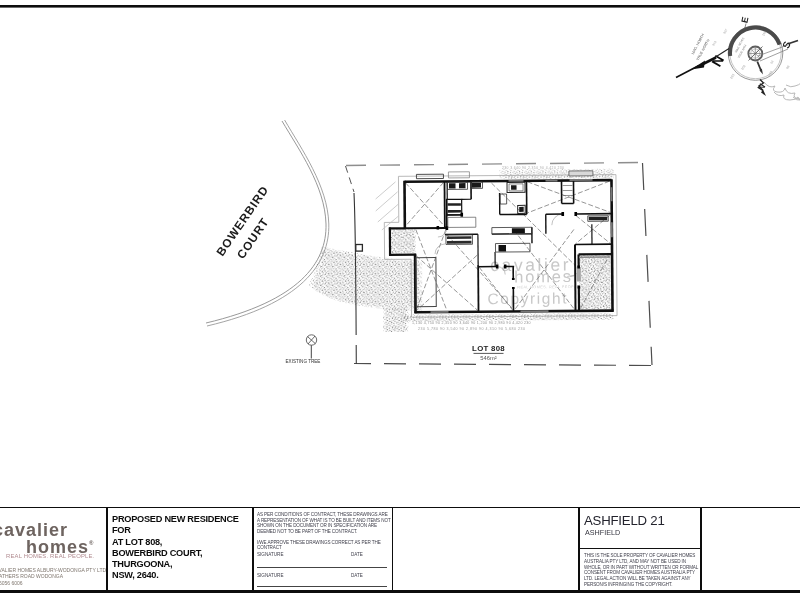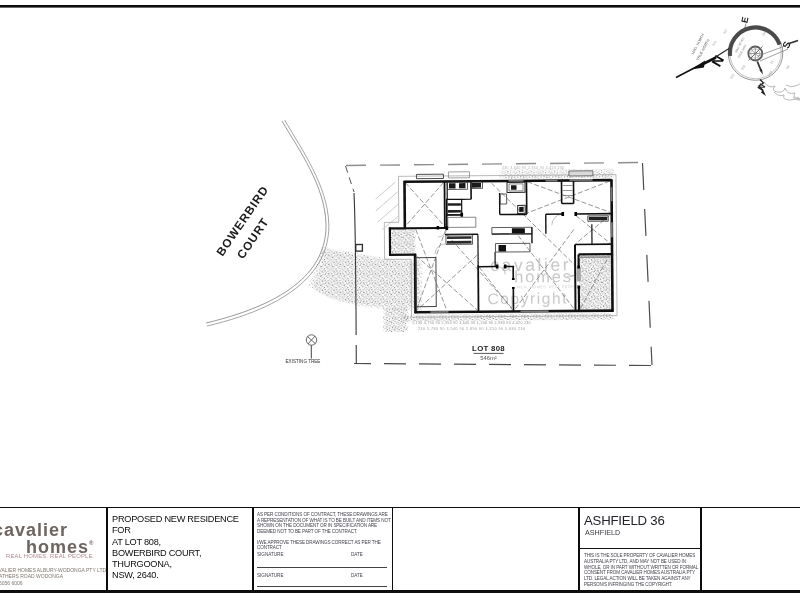--- a/index.html
+++ b/index.html
@@ -407,31 +407,31 @@
 <div class="abs" style="left:700px;top:507px;width:1.8px;height:83px;background:#0d0d0d;"></div>
 
 <div class="abs" style="left:-7px;top:520px;color:#6e6460;font-weight:bold;font-size:18px;letter-spacing:1px;">cavalier</div>
 
 <div class="abs" style="left:26px;top:536.5px;color:#6e6460;font-weight:bold;font-size:18px;letter-spacing:1px;">homes<span style="font-size:6px;vertical-align:8px;">®</span></div>
 
 <div class="abs" style="left:6px;top:553px;font-size:5.9px;color:#b18b90;letter-spacing:0.2px;">REAL HOMES. REAL PEOPLE.</div>
 
 <div class="abs" style="left:-8px;top:567px;font-size:5px;color:#7f766e;line-height:6.3px;white-space:nowrap;">CAVALIER HOMES ALBURY-WODONGA PTY LTD<br>HEATHERS ROAD WODONGA<br>02 6056 6006</div>
 
-<div class="abs" style="left:112px;top:514px;width:142px;font-size:9.2px;font-weight:normal;color:#0c0c0c;line-height:11.3px;letter-spacing:-0.25px;white-space:nowrap;">PROPOSED NEW RESIDENCE<br>FOR<br>AT LOT 808,<br>BOWERBIRD COURT,<br>THURGOONA,<br>NSW, 2640.</div>
+<div class="abs" style="left:112px;top:514px;width:142px;font-size:9.2px;font-weight:bold;color:#0c0c0c;line-height:11.3px;letter-spacing:-0.25px;white-space:nowrap;">PROPOSED NEW RESIDENCE<br>FOR<br>AT LOT 808,<br>BOWERBIRD COURT,<br>THURGOONA,<br>NSW, 2640.</div>
 
 <div class="abs" style="left:257px;top:512px;font-size:4.6px;color:#41414d;line-height:5.5px;white-space:nowrap;letter-spacing:-0.1px;">AS PER CONDITIONS OF CONTRACT, THESE DRAWINGS ARE<br>A REPRESENTATION OF WHAT IS TO BE BUILT AND ITEMS NOT<br>SHOWN ON THE DOCUMENT OR IN SPECIFICATION ARE<br>DEEMED NOT TO BE PART OF THE CONTRACT.<br><br>I/WE APPROVE THESE DRAWINGS CORRECT AS PER THE<br>CONTRACT</div>
 
 <div class="abs" style="left:257px;top:552px;width:130px;font-size:4.6px;color:#41414d;">SIGNATURE<span style="position:absolute;left:94px;">DATE</span></div>
 <div class="abs" style="left:257px;top:567px;width:130px;border-bottom:0.8px solid #444;"></div>
 
 <div class="abs" style="left:257px;top:573px;width:130px;font-size:4.6px;color:#41414d;">SIGNATURE<span style="position:absolute;left:94px;">DATE</span></div>
 <div class="abs" style="left:257px;top:586px;width:130px;border-bottom:0.8px solid #444;"></div>
 
-<div class="abs" style="left:584px;top:513px;font-size:13.2px;color:#23232d;letter-spacing:-0.2px;">ASHFIELD 36</div>
+<div class="abs" style="left:584px;top:513px;font-size:13.2px;color:#23232d;letter-spacing:-0.2px;">ASHFIELD 21</div>
 
 <div class="abs" style="left:585px;top:528px;font-size:7.2px;color:#35353f;">ASHFIELD</div>
 
 <div class="abs" style="left:579px;top:548px;width:121px;border-bottom:1.4px solid #111;"></div>
 
 <div class="abs" style="left:584px;top:553px;font-size:4.6px;color:#41414d;line-height:5.8px;white-space:nowrap;letter-spacing:-0.1px;">THIS IS THE SOLE PROPERTY OF CAVALIER  HOMES<br>AUSTRALIA PTY LTD, AND MAY NOT BE USED IN<br>WHOLE, OR IN PART WITHOUT WRITTEN OR FORMAL<br>CONSENT FROM CAVALIER HOMES AUSTRALIA PTY<br>LTD. LEGAL ACTION WILL BE TAKEN AGAINST ANY<br>PERSON/S INFRINGING THE COPYRIGHT.</div>
 
 </div>
 
 </body></html>

